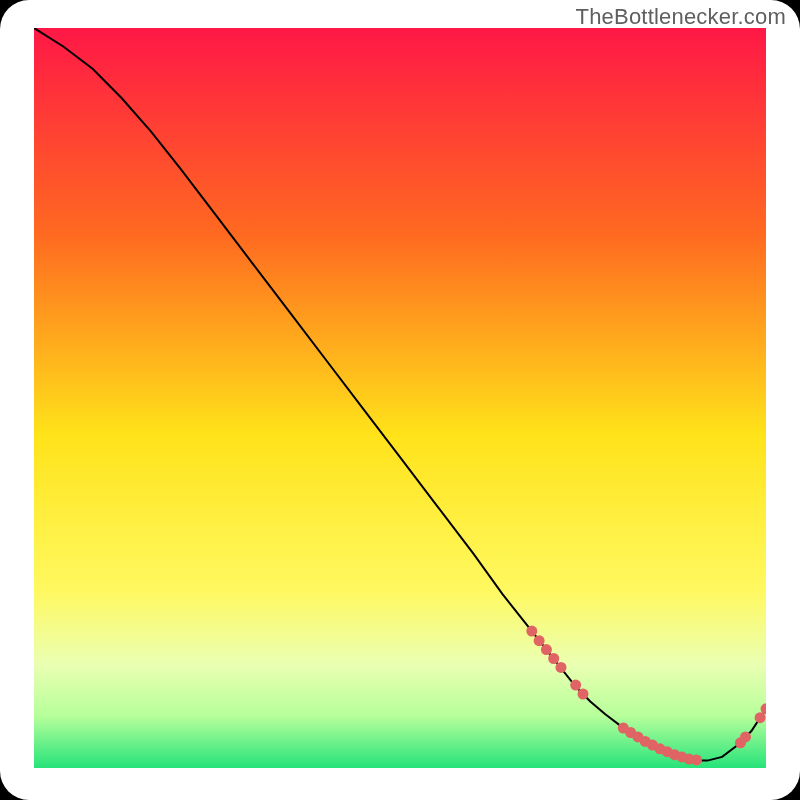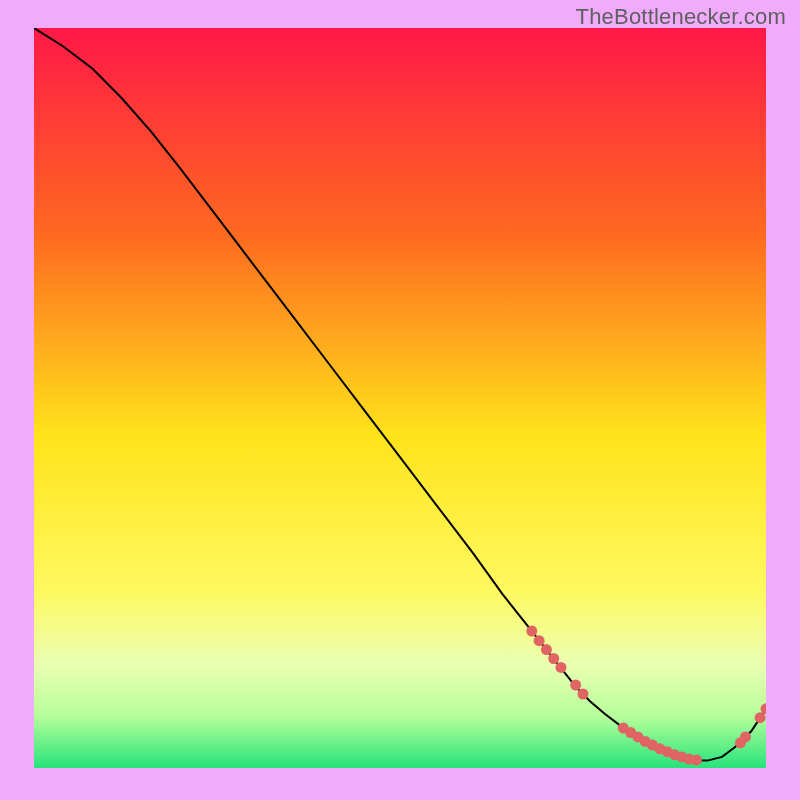--- a/index.html
+++ b/index.html
@@ -8,21 +8,22 @@
     width: 800px;
     height: 800px;
     background: #000;
     font-family: Arial, Helvetica, sans-serif;
     overflow: hidden;
   }
   .frame {
     position: relative;
     width: 800px;
     height: 800px;
-    background: #f0abfc;
+    background: #ffffff;
+    border-radius: 29px;
   }
   .watermark {
     position: absolute;
     top: 4px;
     right: 14px;
     color: #5f5f5f;
     font-size: 22px;
     font-weight: 500;
     letter-spacing: 0.2px;
   }

